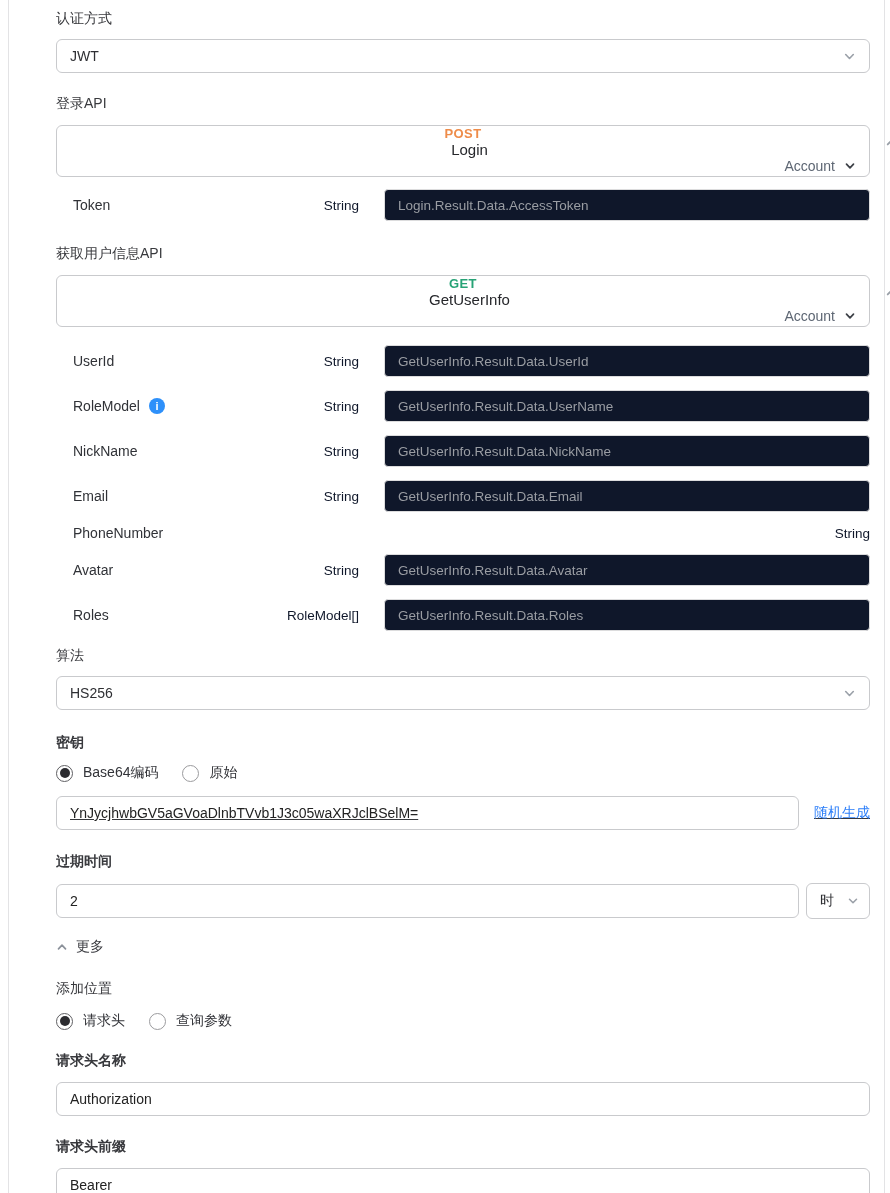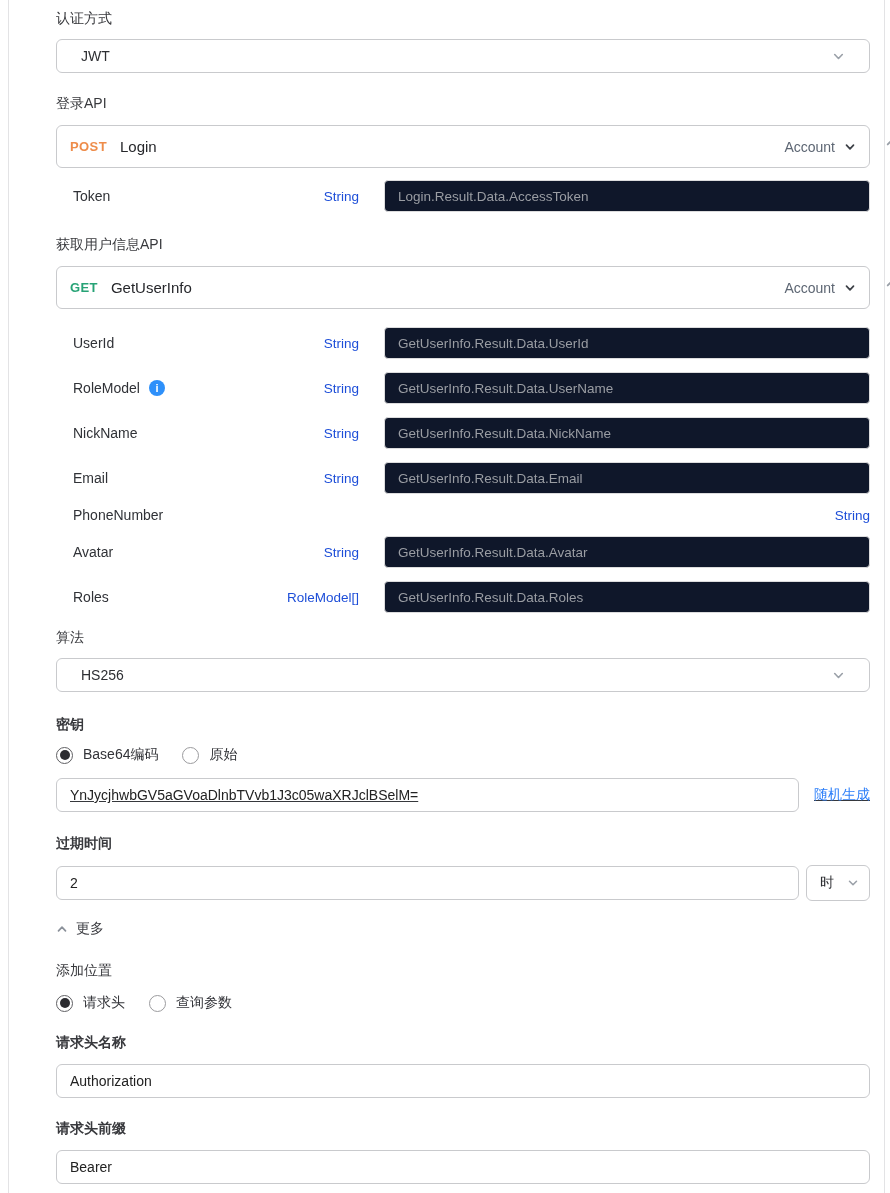--- a/index.html
+++ b/index.html
@@ -5,41 +5,41 @@
   * { margin:0; padding:0; box-sizing:border-box; }
   html,body { width:890px; height:1193px; background:#fff; overflow:hidden;
     font-family:"Liberation Sans","DejaVu Sans",sans-serif; color:#36383c; }
   .panel-line { position:absolute; top:0; bottom:0; width:1px; background:#e3e3e5; }
   .panel-line.left { left:8px; } .panel-line.right { left:884px; }
   .content { position:absolute; left:28px; top:10px; width:814px;margin-left:28px; }
 
   .form-label { font-size:14px; color:#38393d; margin-bottom:12px; }
 
   .select-box { height:34px; border:1px solid #c9cacd; border-radius:6px; background:#fff;
-    display:flex; align-items:center; justify-content:space-between; padding:0 24px;
+    display:flex; align-items:center; justify-content:space-between; padding:0 13px;
     font-size:14px; color:#2e2f33; cursor:pointer; }
   .chev { display:inline-flex; align-items:center; color:#6b7077; }
   .chev.light { color:#9aa0a8; }
 
   .api-row { position:relative; margin-bottom:12px; }
-  .api-box { height:43px; border:1px solid #c9cacd; border-radius:6px; background:#fff;
-    display:flex; align-items:center; padding:0 13px; cursor:pointer; }
+  .api-box { height:52px; border:1px solid #c9cacd; border-radius:6px; background:#fff;
+    display:flex; align-items:center; padding:0 13px; cursor:pointer;flex-direction:column; }
   .method { font-weight:bold; font-size:13px; letter-spacing:.4px; }
   .method.post { color:var(--post); }
   .method.get { color:var(--get); }
   .api-name { margin-left:13px; font-size:15px; color:#26272b; }
   .api-select { margin-left:auto; display:flex; align-items:center; gap:9px;
     color:#5d6673; font-size:14px; cursor:pointer; }
   .api-select .chev { color:#3c4046; }
   .collapse-caret { position:absolute; right:-34px; top:0; height:35px; width:26px;
     display:flex; align-items:center; justify-content:center; color:#9aa0a8; cursor:pointer; }
 
   .map-row { display:flex; align-items:center; padding-left:17px; margin-bottom:13px; }
   .map-label { font-size:14px; color:#303237; display:flex; align-items:center; gap:9px; }
-  .map-type { margin-left:auto; font-size:13.5px; color:#1d4ed8; }
+  .map-type { margin-left:auto; font-size:13.5px; color:#0f172a; }
   .map-input { width:486px; margin-left:25px; height:32px; background:#0f172a;
     border:1px solid #dcdcdd; border-radius:4px; padding:0 13px; font-size:13.5px;
     color:#9a9da3; }
   .map-input::placeholder { color:#9a9da3; opacity:1; }
 
   .info-icon { width:16px; height:16px; border-radius:50%; background:var(--info);
     color:#fff; font-size:11px; font-weight:bold; display:inline-flex; align-items:center;
     justify-content:center; line-height:1; cursor:pointer; }
 
   .text-input { width:100%; height:34px; border:1px solid #c9cacd; border-radius:6px;

